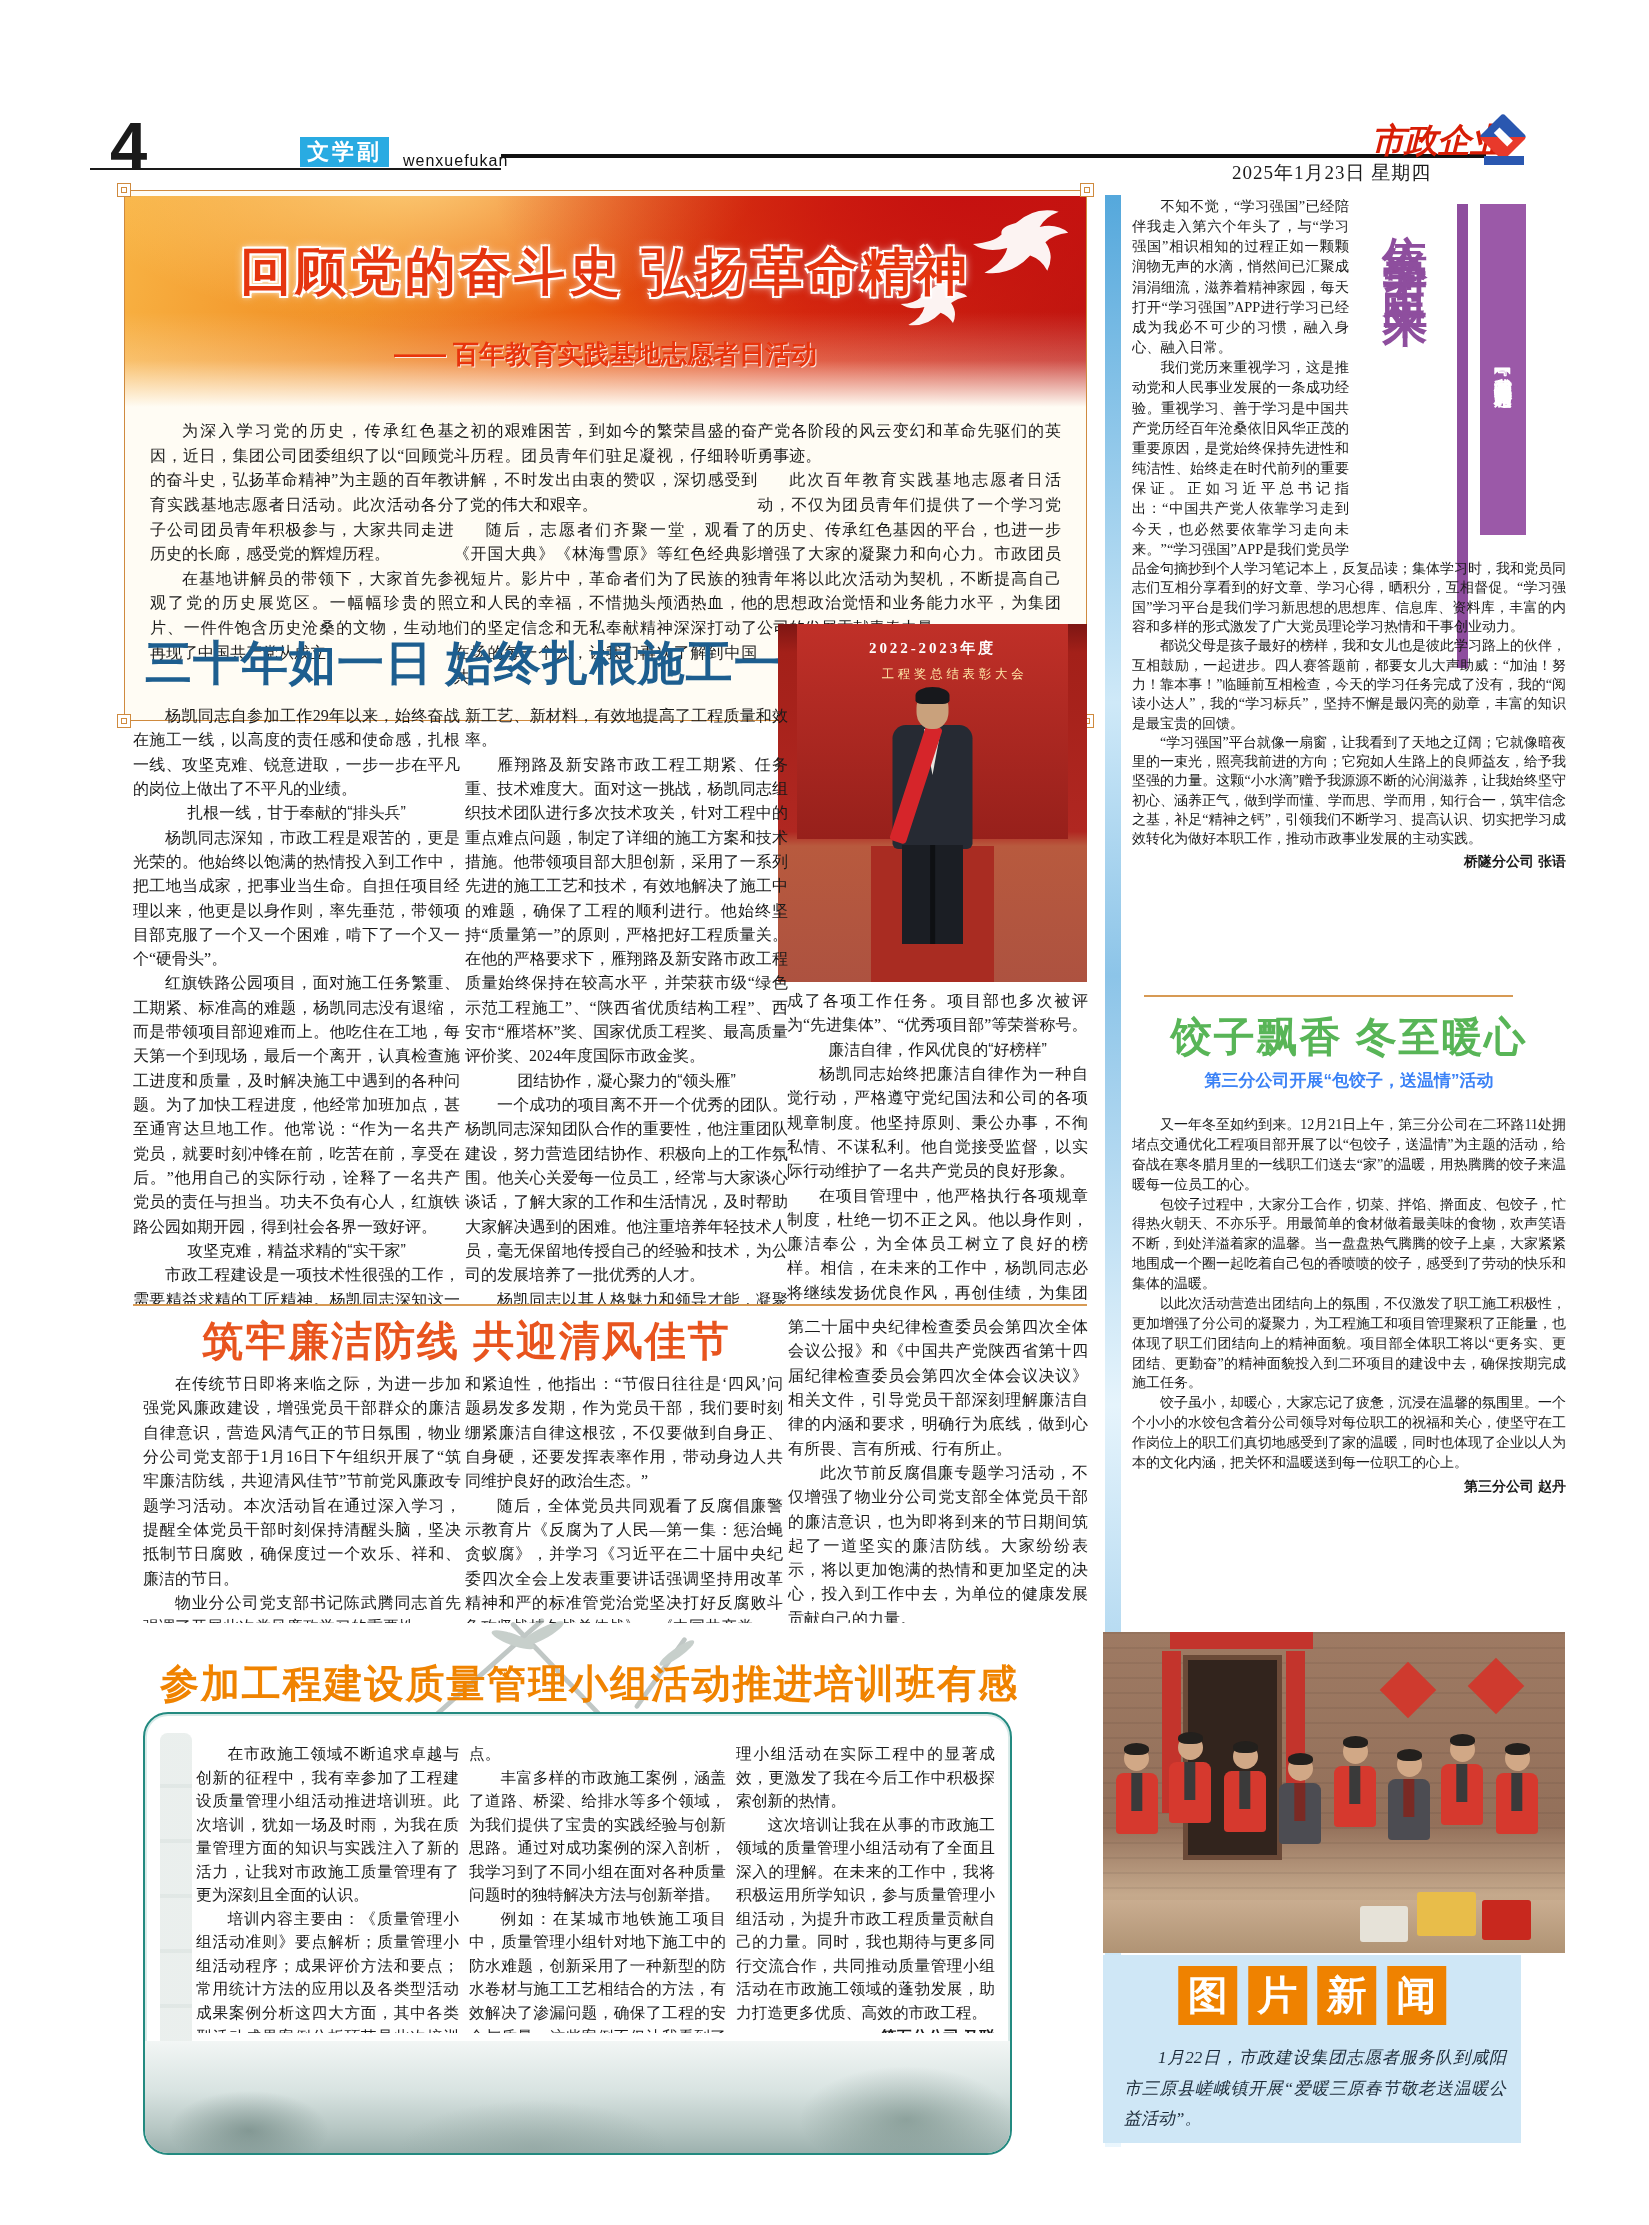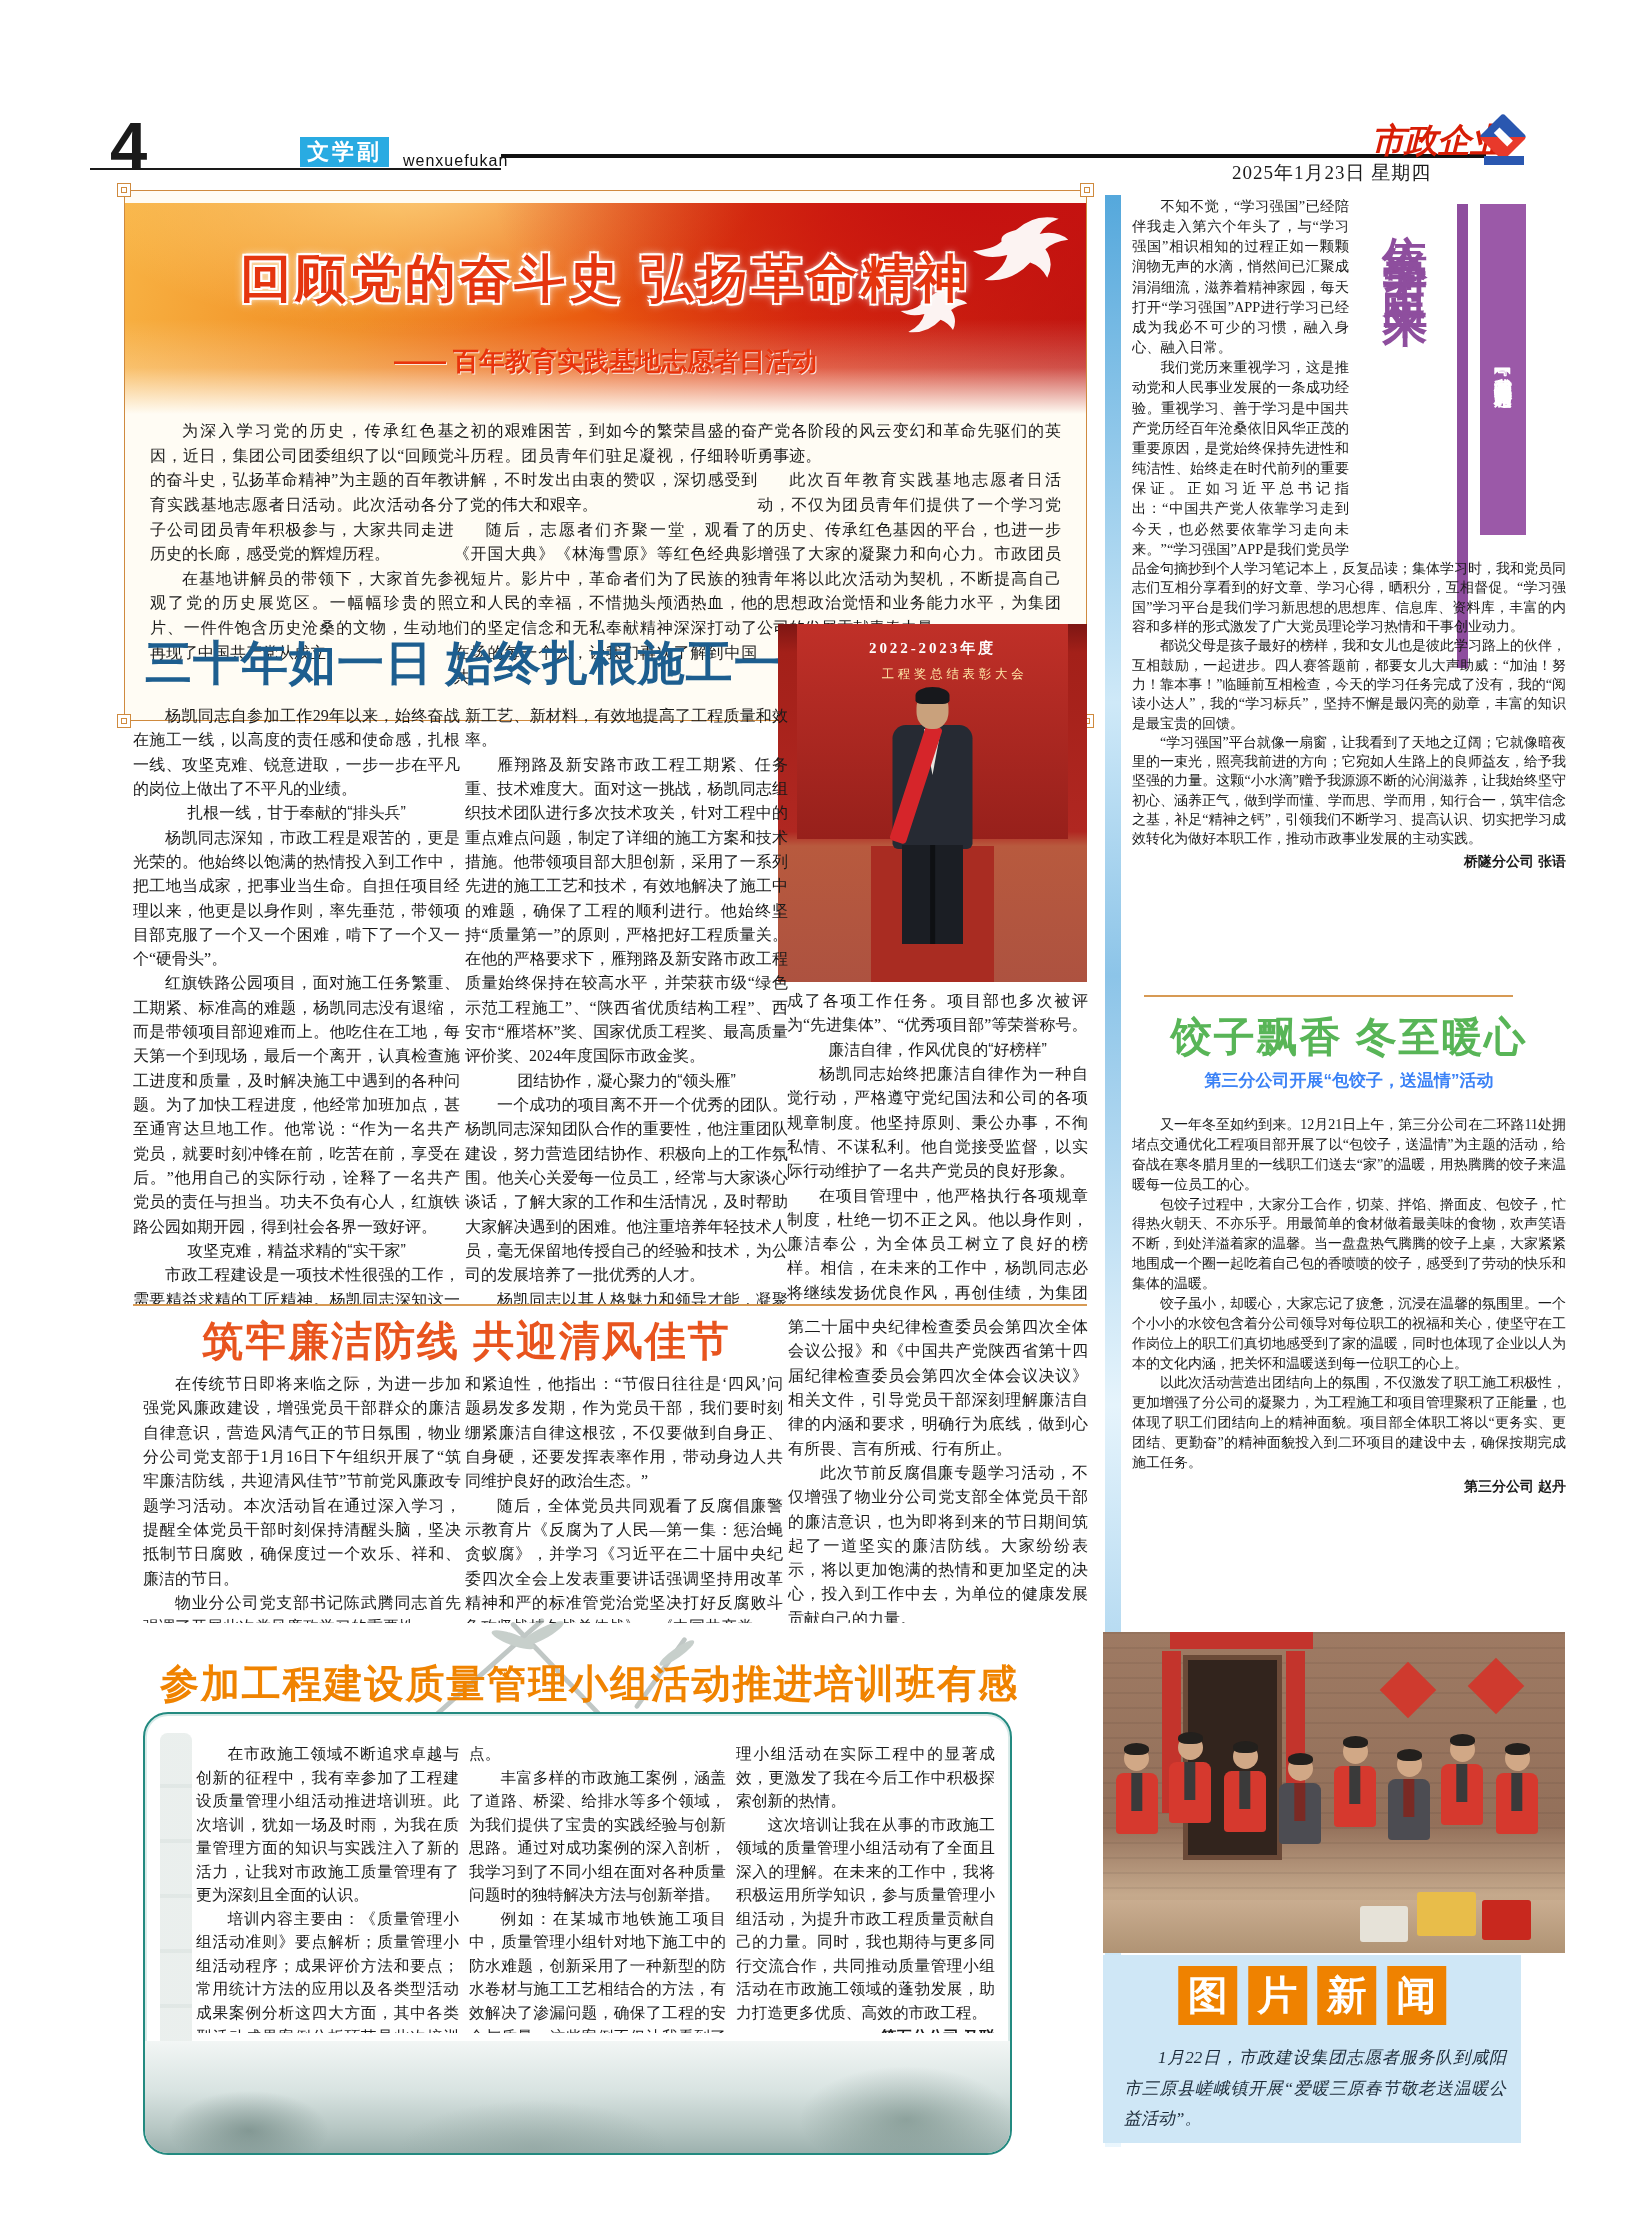--- a/index.html
+++ b/index.html
@@ -19,21 +19,21 @@
   .logo-diamond { left:1486px; top:120px; width:34px; height:34px; }
   .logo-diamond .d1 { position:absolute; inset:0; background:linear-gradient(135deg,#2a57b0 50%,#e8392b 50%); transform:rotate(45deg); border-radius:3.8px; }
   .logo-diamond .d2 { position:absolute; left:7.6px; top:13.3px; width:19px; height:7.6px; background:#fff; transform:rotate(45deg); }
   .logo-sub { left:1484px; top:156px; width:40px; height:8.6px; background:#2a57b0; }
   .date-line { left:1232px; top:160px; width:259px; font-size:19px; letter-spacing:1px; }
 
   
   .memorial-box { left:124px; top:190px; width:963px; height:531px; border:1.9px solid #cf8a3e; background:#fffcf4; }
   .corner { position:absolute; width:13.3px; height:13.3px; border:1.9px solid #cf8a3e; background:#fff; }
   .corner i { position:absolute; inset:2.9px; border:1.4px solid #cf8a3e; display:block; }
-  .banner-head { position:absolute; left:0; top:12px; right:0; height:211px; overflow:hidden;
+  .banner-head { position:absolute; left:0; top:5px; right:0; height:211px; overflow:hidden;
       background:
         radial-gradient(90% 160% at 88% 0%, rgba(197,16,16,.95), rgba(197,16,16,0) 55%),
         radial-gradient(60% 120% at 30% -10%, rgba(255,220,140,.8), rgba(255,220,140,0) 60%),
         linear-gradient(104deg,#f8b344 0%,#f08a20 26%,#ea5c10 48%,#da2f0e 70%,#bd1510 100%); }
   .banner-head::after { content:""; position:absolute; inset:0;
       background:linear-gradient(180deg,rgba(255,252,244,0) 55%,rgba(255,252,244,.25) 78%,#fffcf4 100%); }
   .banner-title { position:absolute; left:0; right:0; top:42px; text-align:center; font-size:51px; font-weight:900;
       color:#e5350f; letter-spacing:3.8px; z-index:2;
       text-shadow:1.9px 1.9px 0 #fff,-1.9px -1.9px 0 #fff,1.9px -1.9px 0 #fff,-1.9px 1.9px 0 #fff,0 0 5.7px #fff,0 0 9.5px rgba(255,255,255,.9); }
   .banner-sub { position:absolute; left:0; right:0; top:141px; text-align:center; font-size:26px; font-weight:700;
@@ -309,22 +309,22 @@
   </div>
 
   <div class="abs sep-orange sep2"></div>
 
   <div class="abs jz-title sans">饺子飘香  冬至暖心</div>
   <div class="abs jz-sub sans">第三分公司开展“包饺子，送温情”活动</div>
   <div class="abs jz-body">
     <div>
         <p class="para t-p">又一年冬至如约到来。12月21日上午，第三分公司在二环路11处拥堵点交通优化工程项目部开展了以“包饺子，送温情”为主题的活动，给奋战在寒冬腊月里的一线职工们送去“家”的温暖，用热腾腾的饺子来温暖每一位员工的心。</p>
         <p class="para t-p">包饺子过程中，大家分工合作，切菜、拌馅、擀面皮、包饺子，忙得热火朝天、不亦乐乎。用最简单的食材做着最美味的食物，欢声笑语不断，到处洋溢着家的温馨。当一盘盘热气腾腾的饺子上桌，大家紧紧地围成一个圈一起吃着自己包的香喷喷的饺子，感受到了劳动的快乐和集体的温暖。</p>
+        <p class="para t-p">以此次活动营造出团结向上的氛围，不仅激发了职工施工积极性，更加增强了分公司的凝聚力，为工程施工和项目管理聚积了正能量，也体现了职工们团结向上的精神面貌。项目部全体职工将以“更务实、更团结、更勤奋”的精神面貌投入到二环项目的建设中去，确保按期完成施工任务。</p>
         <p class="para t-p">饺子虽小，却暖心，大家忘记了疲惫，沉浸在温馨的氛围里。一个个小小的水饺包含着分公司领导对每位职工的祝福和关心，使坚守在工作岗位上的职工们真切地感受到了家的温暖，同时也体现了企业以人为本的文化内涵，把关怀和温暖送到每一位职工的心上。</p>
-        <p class="para t-p">以此次活动营造出团结向上的氛围，不仅激发了职工施工积极性，更加增强了分公司的凝聚力，为工程施工和项目管理聚积了正能量，也体现了职工们团结向上的精神面貌。项目部全体职工将以“更务实、更团结、更勤奋”的精神面貌投入到二环项目的建设中去，确保按期完成施工任务。</p>
       </div>
     <p class="byline">第三分公司 赵丹</p>
   </div>
 
   <div class="abs photo2">
     <div class="coupletT"></div>
     <div class="door"></div>
     <div class="coupletL"></div>
     <div class="coupletR"></div>
     <div class="fu" style="left:285px;top:38px"></div>

